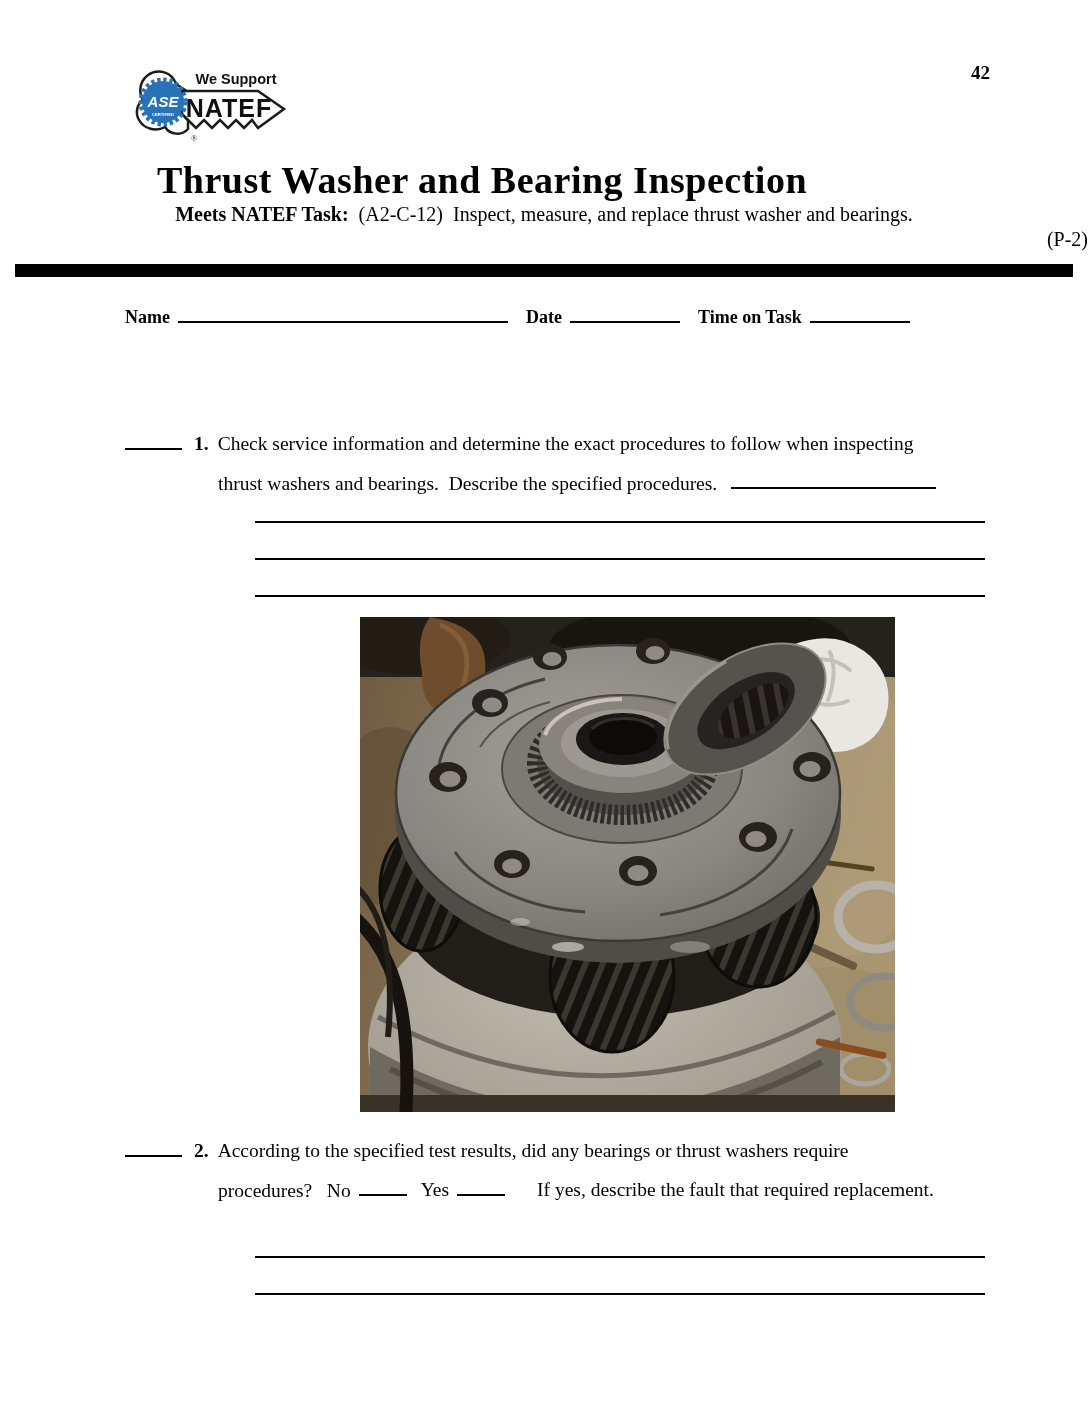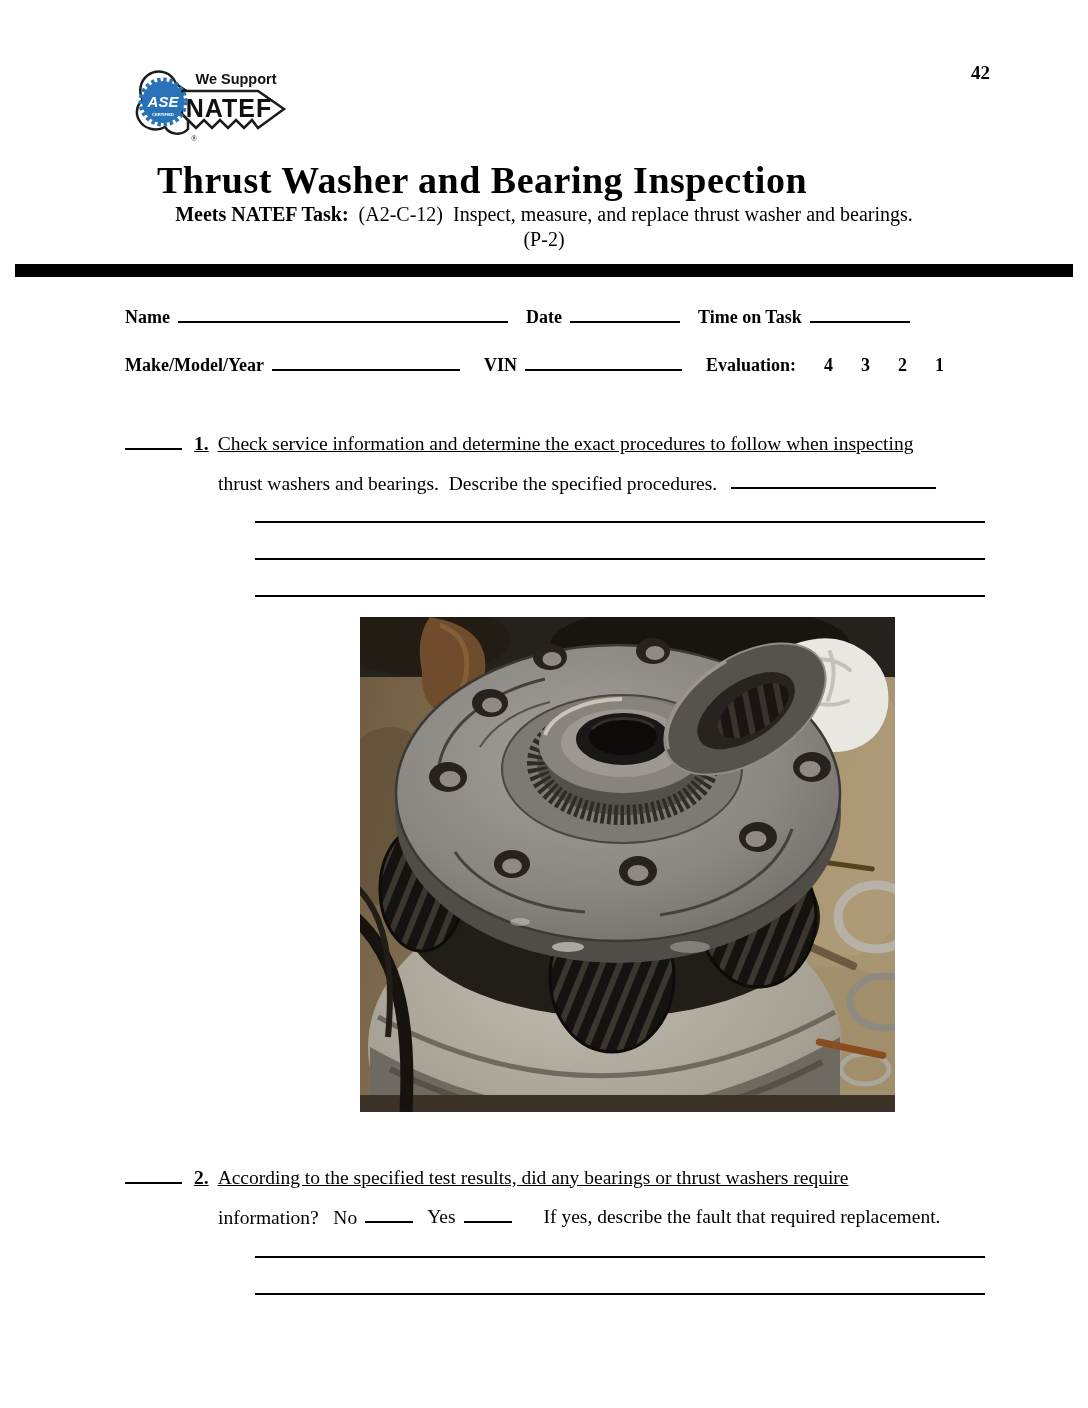--- a/index.html
+++ b/index.html
@@ -10,37 +10,37 @@
   .abs{position:absolute;}
   .b{font-weight:bold;}
   .pre{white-space:pre;}
   
   #page-num{top:62px;right:98px;font-size:19px;font-weight:bold;text-align:center;}
   
   #logo{top:58px;left:132px;width:180px;height:92px;}
   
   #title{top:158px;left:0;width:964px;text-align:center;font-size:38px;font-weight:bold;letter-spacing:.5px;}
   #subtitle{top:203px;left:0;width:1088px;text-align:center;font-size:20px;}
-  #priority{top:228px;left:0;width:1088px;text-align:center;font-size:20px;}
+  #priority{top:228px;left:0;width:1088px;text-align:right;font-size:20px;}
   #rule{top:264px;left:15px;width:1058px;height:13px;background:#000;}
   
   .frow{font-size:18px;font-weight:bold;white-space:nowrap;}
   #row1{top:303px;left:125px;}
   #row2{top:351px;left:125px;}
   .blank{display:inline-block;border-bottom:2px solid #000;height:1em;vertical-align:baseline;}
   .gap8{margin-left:8px;} .gap14{margin-left:14px;} .gap18{margin-left:18px;} .gap24{margin-left:24px;}
   .evalnum{margin-left:28px;}
   
   .q{font-size:19.5px;width:880px;}
-  .qline1{white-space:nowrap;text-decoration:underline;}
+  .qline1{white-space:nowrap;}
   .qline2{white-space:nowrap;margin-top:13px;padding-left:93px;}
   .qnum{font-weight:bold;margin-left:12px;}
   .qtext{margin-left:9px;}
   #q1{top:428px;left:125px;}
-  #q2{top:1162px;left:125px;}
+  #q2{top:1135px;left:125px;}
   .ansline{left:255px;width:730px;height:0;border-bottom:2px solid #000;}
   
   #photo{top:617px;left:360px;width:535px;height:495px;}
   #photo svg{display:block;}
 </style>
 </head>
 <body>
 
 <div id="page">
 
@@ -66,23 +66,20 @@
 
   <div class="abs" id="title">Thrust Washer and Bearing Inspection</div>
   <div class="abs" id="subtitle"><span class="b">Meets NATEF Task:</span><span class="pre">  (A2-C-12)  Inspect, measure, and replace thrust washer and bearings.</span></div>
   <div class="abs" id="priority">(P-2)</div>
   <div class="abs" id="rule"></div>
 
   <div class="abs frow" id="row1">
     <span>Name</span><span class="blank gap8" style="width:330px"></span><span class="gap18">Date</span><span class="blank gap8" style="width:110px"></span><span class="gap18">Time on Task</span><span class="blank gap8" style="width:100px"></span>
   </div>
 
-  <div class="abs frow" id="row2">
-    <span>Make/Model/Year</span><span class="blank gap8" style="width:188px"></span><span class="gap24">VIN</span><span class="blank gap8" style="width:157px"></span><span class="gap24">Evaluation:</span><span class="evalnum">4</span><span class="evalnum">3</span><span class="evalnum">2</span><span class="evalnum">1</span>
-  </div>
 
   <div class="abs q" id="q1">
     <div class="qline1">
       <span class="blank" style="width:57px"></span><span class="qnum">1.</span><span class="qtext pre">Check service information and determine the exact procedures to follow when inspecting</span>
     </div>
     <div class="qline2">
       <span class="pre">thrust washers and bearings.  Describe the specified procedures.</span><span class="blank gap14" style="width:205px"></span>
     </div>
   </div>
   <div class="abs ansline" style="top:521px"></div>
@@ -226,19 +223,19 @@
 
       <rect x="455" y="428" width="72" height="7" rx="3.5" fill="#8a4d20" transform="rotate(12 490 432)"></rect>
     </svg>
   </div>
 
   <div class="abs q" id="q2">
     <div class="qline1">
       <span class="blank" style="width:57px"></span><span class="qnum">2.</span><span class="qtext pre">According to the specified test results, did any bearings or thrust washers require</span>
     </div>
     <div class="qline2">
-      <span class="pre">information?   No</span><span class="blank gap8" style="width:48px"></span><span class="gap14">Yes</span><span class="blank gap8" style="width:48px"></span><span class="pre" style="margin-left:32px">If yes, describe the fault that required replacement.</span>
+      <span class="pre">procedures?   No</span><span class="blank gap8" style="width:48px"></span><span class="gap14">Yes</span><span class="blank gap8" style="width:48px"></span><span class="pre" style="margin-left:32px">If yes, describe the fault that required replacement.</span>
     </div>
   </div>
   <div class="abs ansline" style="top:1256px"></div>
   <div class="abs ansline" style="top:1293px"></div>
 
 </div>
 
 </body></html>

